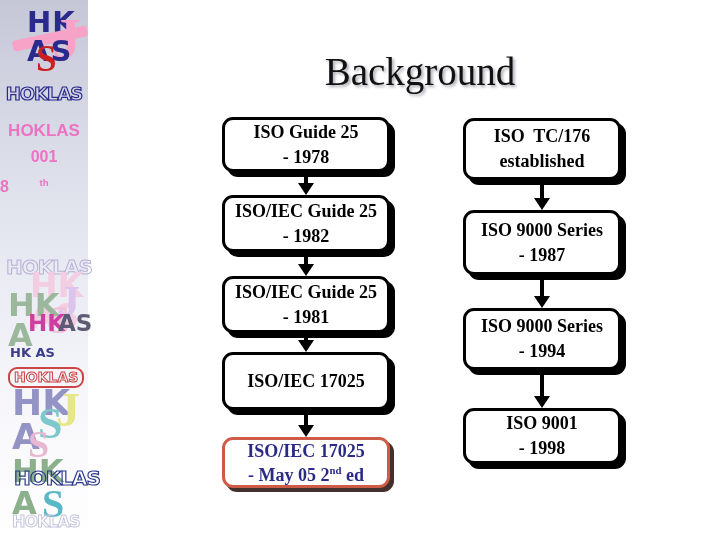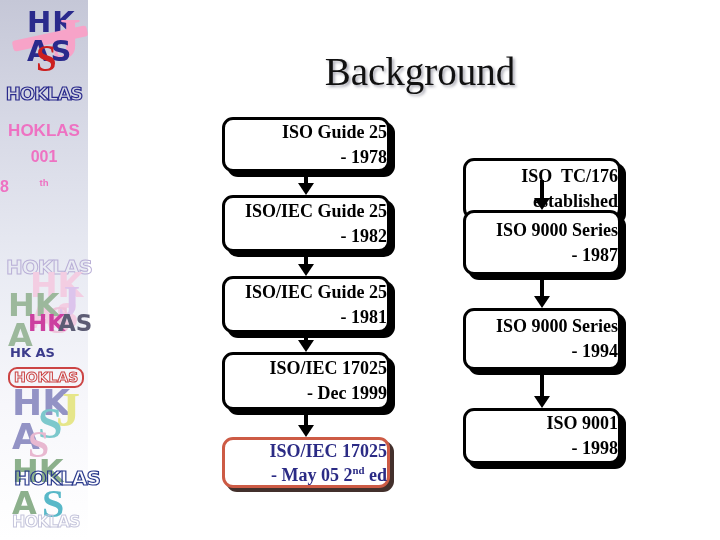--- a/index.html
+++ b/index.html
@@ -33,21 +33,21 @@
   
   .title{
     position:absolute;left:100px;top:48px;width:640px;text-align:center;
     font:400 39px/48px "Liberation Serif",serif;color:#111;
     text-shadow:2px 2px 3px #aaaab4;
   }
   
   .fbox{
     position:absolute;box-sizing:border-box;background:#fff;
     border:3px solid #000;border-radius:11px;box-shadow:5px 5px 0 #000;
-    display:flex;flex-direction:column;justify-content:center;align-items:flex-end;
+    display:flex;flex-direction:column;justify-content:center;align-items:center;
     font:bold 18px/25px "Liberation Serif",serif;color:#000;text-align:center;
   }
   .fbox .box-line{display:block;white-space:pre-wrap;}
   .fbox.highlight{border-color:#cd5b45;color:#2b2b85;box-shadow:4px 4px 0 #43302c;font-size:18px;line-height:24px;}
   
   .arrow{position:absolute;width:16px;display:flex;flex-direction:column;align-items:center;}
   .arrow .stem{width:4px;background:#000;flex:1;}
   .arrow .head{width:0;height:0;border-left:8px solid transparent;border-right:8px solid transparent;border-top:12px solid #000;}
 </style>
 </head>
@@ -115,33 +115,32 @@
     <span class="box-line">ISO/IEC Guide 25</span>
     <span class="box-line">- 1981</span>
   </div>
   <div class="arrow" style="left:298px;top:333px;height:19px;">
       <div class="stem"></div>
       <div class="head"></div>
     </div>
 
   <div class="fbox" style="left:222px;top:352px;width:168px;height:58px;">
     <span class="box-line">ISO/IEC 17025</span>
-    <span class="box-line">- Dec 1999</span>
   </div>
   <div class="arrow" style="left:298px;top:410px;height:27px;">
       <div class="stem"></div>
       <div class="head"></div>
     </div>
 
   <div class="fbox highlight" style="left:222px;top:437px;width:168px;height:51px;">
     <span class="box-line">ISO/IEC 17025</span>
     <span class="box-line"><span>- May 05 2</span><sup>nd</sup><span> ed</span></span>
   </div>
 
-  <div class="fbox" style="left:463px;top:118px;width:158px;height:62px;margin-top:40px;">
+  <div class="fbox" style="left:463px;top:118px;width:158px;height:62px;">
     <span class="box-line">ISO  TC/176</span>
     <span class="box-line">established</span>
   </div>
   <div class="arrow" style="left:534px;top:180px;height:30px;">
       <div class="stem"></div>
       <div class="head"></div>
     </div>
 
   <div class="fbox" style="left:463px;top:210px;width:158px;height:65px;">
     <span class="box-line">ISO 9000 Series</span>

